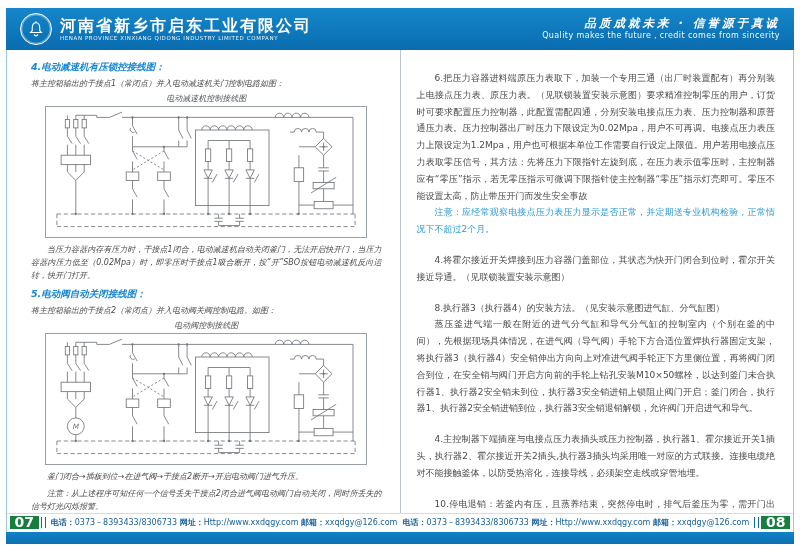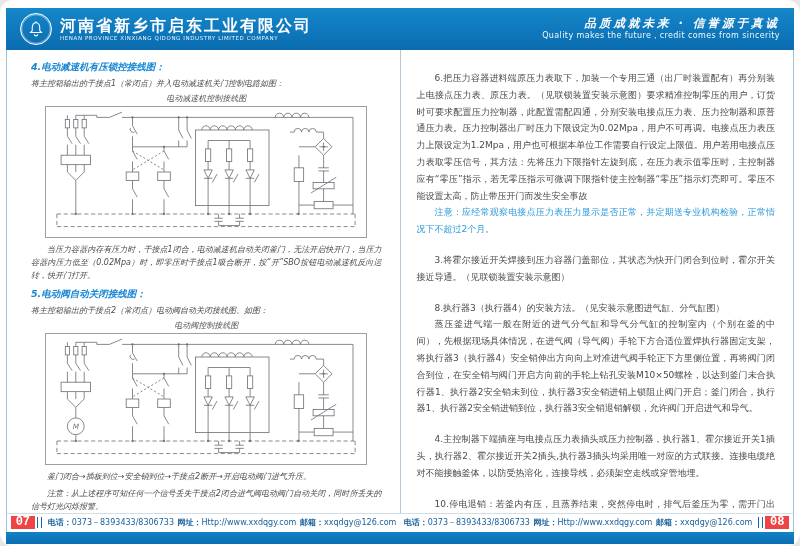--- a/index.html
+++ b/index.html
@@ -1,20 +1,19 @@
 <!DOCTYPE html>
 <html><head>
 <meta charset="utf-8">
 <style>
   html,body{margin:0;padding:0;background:#e8e8e8;}
   *{box-sizing:border-box;}
   .sheet{
     position:relative;width:800px;height:546px;background:#fff;overflow:hidden;
     font-family:"DejaVu Sans","Liberation Sans",sans-serif;
-    border-radius:13px;
   }
   
   .hdr{
     position:absolute;top:8px;left:6px;right:6px;height:42px;
     background:linear-gradient(180deg,#1587ca 0%,#0d74b8 70%,#0a6cae 100%);
     display:flex;align-items:center;color:#fff;padding:0 14px;
   }
   .logo{
     width:32px;height:32px;border:1.6px solid #fff;border-radius:50%;
     display:flex;align-items:center;justify-content:center;flex:0 0 auto;
@@ -50,22 +49,22 @@
         text-align:justify;word-break:break-all;}
   .rp-p.tight{margin-bottom:0;}
   .rp-note{color:#2e9ad8;}
   
   .foot{position:absolute;left:7px;right:7px;bottom:16px;height:17px;
         border-top:1px solid #d3dde4;display:flex;align-items:center;
         font-size:8px;color:#19619c;}
   .f-half{flex:1 1 50%;display:flex;align-items:center;}
   .f-item{white-space:nowrap;}
   .f-lab{font-weight:bold;}
-  .badge{background:#ef4444;color:#fff;font-weight:bold;font-size:12px;
-         padding:1px 5px;line-height:11px;font-family:Liberation Mono, monospace;}
+  .badge{background:#15803d;color:#fff;font-weight:bold;font-size:14px;
+         padding:1px 5px;line-height:11px;}
   .bars{display:inline-block;width:5px;height:11px;border-left:1.5px solid #0d6cb1;
         border-right:1.5px solid #0d6cb1;margin:0 2px;vertical-align:middle;}
   .sp{flex:1;}
 </style>
 </head>
 <body>
 
 <svg width="0" height="0" style="position:absolute" aria-hidden="true">
   <defs>
     <g id="ckt" stroke="#6f7479" stroke-width="0.8" fill="none">
@@ -184,41 +183,41 @@
       <p class="lp-p">将主控箱输出的干接点1（常闭点）并入电动减速机关门控制电路如图：</p>
       <div class="dcap">电动减速机控制接线图</div>
       <div class="dbox">
         <svg viewBox="0 0 300 120">
           <use href="#ckt"></use>
         </svg>
       </div>
       <p class="lp-note">当压力容器内存有压力时，干接点1闭合，电动减速机自动关闭釜门，无法开启快开门，当压力容器内压力低至（0.02Mpa）时，即零压时干接点1吸合断开，按“开”SBO按钮电动减速机反向运转，快开门打开。</p>
 
       <h3 class="sec-h">5.电动阀自动关闭接线图：</h3>
-      <p class="lp-p">将主控箱输出的干接点2（常闭点）电动阀自动关闭接线图。如图：</p>
+      <p class="lp-p">将主控箱输出的干接点2（常闭点）并入电动阀关阀控制电路。如图：</p>
       <div class="dcap">电动阀控制接线图</div>
       <div class="dbox">
         <svg viewBox="0 0 300 120">
           <use href="#ckt"></use>
           <g>
             <circle cx="26" cy="86" r="8" fill="#fff" stroke="#6f7479" stroke-width="0.8"></circle>
             <text x="26" y="89" font-size="7" text-anchor="middle" fill="#6f7479">M</text>
           </g>
         </svg>
       </div>
-      <p class="lp-note" style="margin-bottom:1px">釜门闭合→插板到位→安全销到位→干接点2断开→开启电动阀门进气升压。</p>
+      <p class="lp-note" style="margin-bottom:1px">釜门闭合→插板到位→在进气阀→干接点2断开→开启电动阀门进气升压。</p>
       <p class="lp-note" style="margin-top:4px">注意：从上述程序可知任何一个信号丢失干接点2闭合进气阀电动阀门自动关闭，同时所丢失的信号灯光闪烁报警。</p>
     </section>
 
     <div class="divider"></div>
 
     <section class="pg pg-right">
       <p class="rp-p tight">6.把压力容器进料端原压力表取下，加装一个专用三通（出厂时装置配有）再分别装上电接点压力表、原压力表。（见联锁装置安装示意图）要求精准控制零压的用户，订货时可要求配置压力控制器，此配置需配四通，分别安装电接点压力表、压力控制器和原普通压力表。压力控制器出厂时压力下限设定为0.02Mpa，用户不可再调。电接点压力表压力上限设定为1.2Mpa，用户也可根据本单位工作需要自行设定上限值。用户若用电接点压力表取零压信号，其方法：先将压力下限指针左旋到底，在压力表示值零压时，主控制器应有“零压”指示，若无零压指示可微调下限指针使主控制器“零压”指示灯亮即可。零压不能设置太高，防止带压开门而发生安全事故</p>
       <p class="rp-p rp-note">注意：应经常观察电接点压力表压力显示是否正常，并定期送专业机构检验，正常情况下不超过2个月。</p>
-      <p class="rp-p">3.将霍尔接近开关焊接到压力容器门盖部位，其状态为快开门闭合到位时，霍尔开关接近导通。（见联锁装置安装示意图）</p>
+      <p class="rp-p">4.将霍尔接近开关焊接到压力容器门盖部位，其状态为快开门闭合到位时，霍尔开关接近导通。（见联锁装置安装示意图）</p>
       <p class="rp-p tight">8.执行器3（执行器4）的安装方法。（见安装示意图进气缸、分气缸图）</p>
       <p class="rp-p">蒸压釜进气端一般在附近的进气分气缸和导气分气缸的控制室内（个别在釜的中间），先根据现场具体情况，在进气阀（导气阀）手轮下方合适位置焊执行器固定支架，将执行器3（执行器4）安全销伸出方向向上对准进气阀手轮正下方里侧位置，再将阀门闭合到位，在安全销与阀门开启方向前的手轮上钻孔安装M10×50螺栓，以达到釜门未合执行器1、执行器2安全销未到位，执行器3安全销进销上锁阻止阀门开启；釜门闭合，执行器1、执行器2安全销进销到位，执行器3安全销退销解锁，允许阀门开启进气和导气。</p>
       <p class="rp-p">4.主控制器下端插座与电接点压力表插头或压力控制器，执行器1、霍尔接近开关1插头，执行器2、霍尔接近开关2插头,执行器3插头均采用唯一对应的方式联接。连接电缆绝对不能接触釜体，以防受热溶化，连接导线，必须架空走线或穿管地埋。</p>
       <p class="rp-p">10.停电退销：若釜内有压，且蒸养结束，突然停电时，排气后釜压为零，需开门出料。因停电安全销不能退销，此时可拉动停电退销环，安全销可自动退回。</p>
     </section>
   </div>
 
   <div class="foot">
     <div class="f-half">
       <span class="sp" style="max-width:96px"></span>

